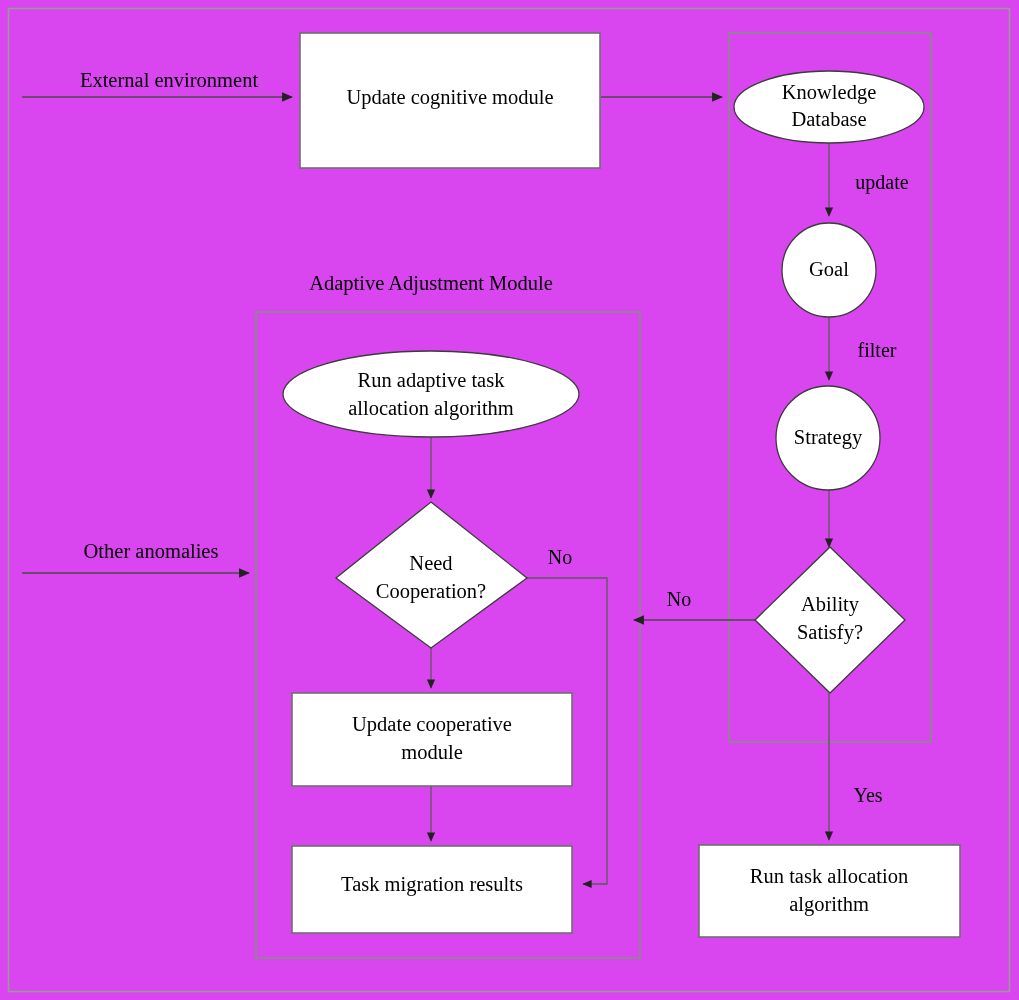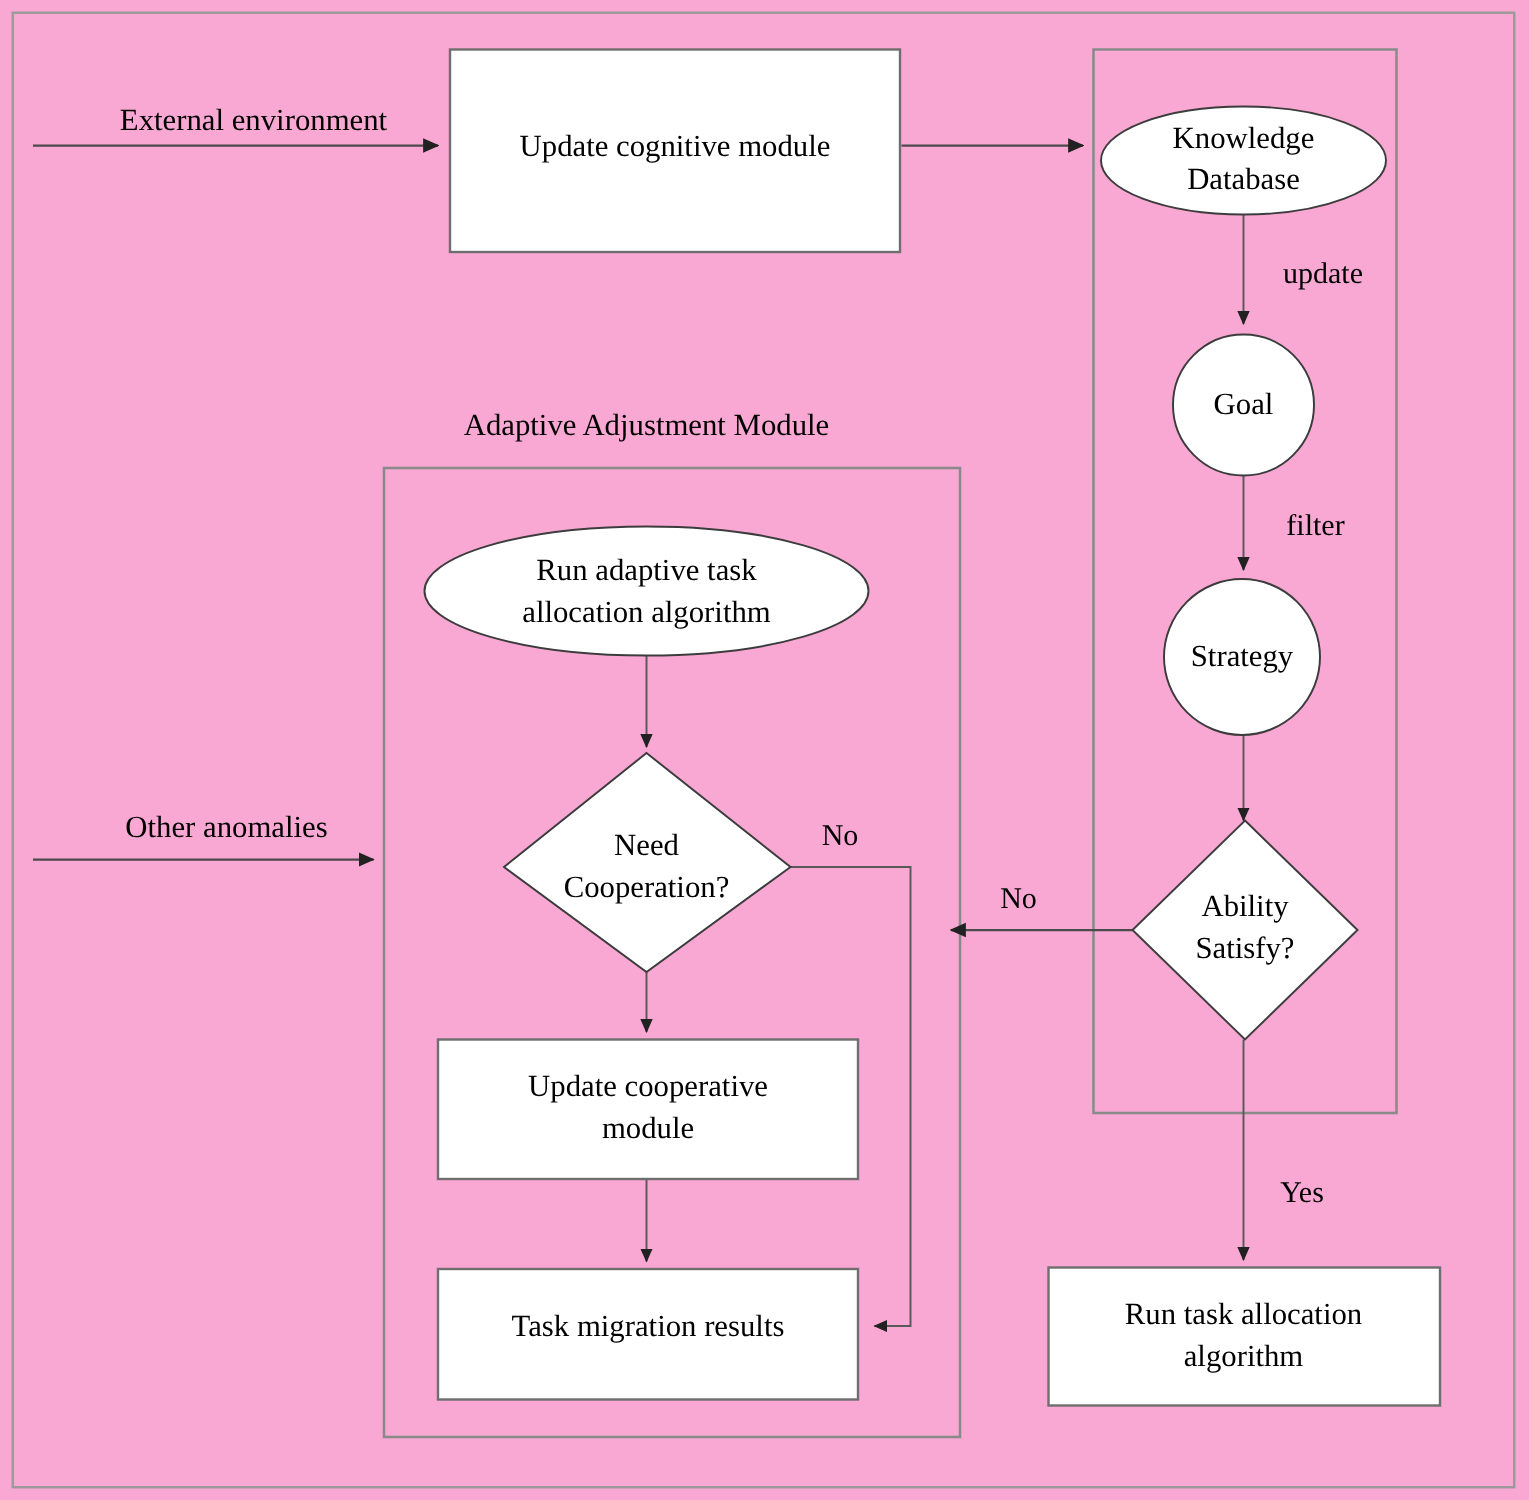--- a/index.html
+++ b/index.html
@@ -4,21 +4,21 @@
 <style>
   html, body {
     margin: 0;
     padding: 0;
     background: #ffffff;
   }
   #canvas-wrap {
     position: relative;
     width: 1019px;
     height: 1000px;
-    background: #f9a8d4;
+    background: #d946ef;
     font-family: "Liberation Serif", "DejaVu Serif", serif;
     text-align: center;
   }
   svg#diagram {
     display: block;
     width: 1019px;
     height: 1000px;
   }
   .shape-stroke {
     fill: #ffffff;

